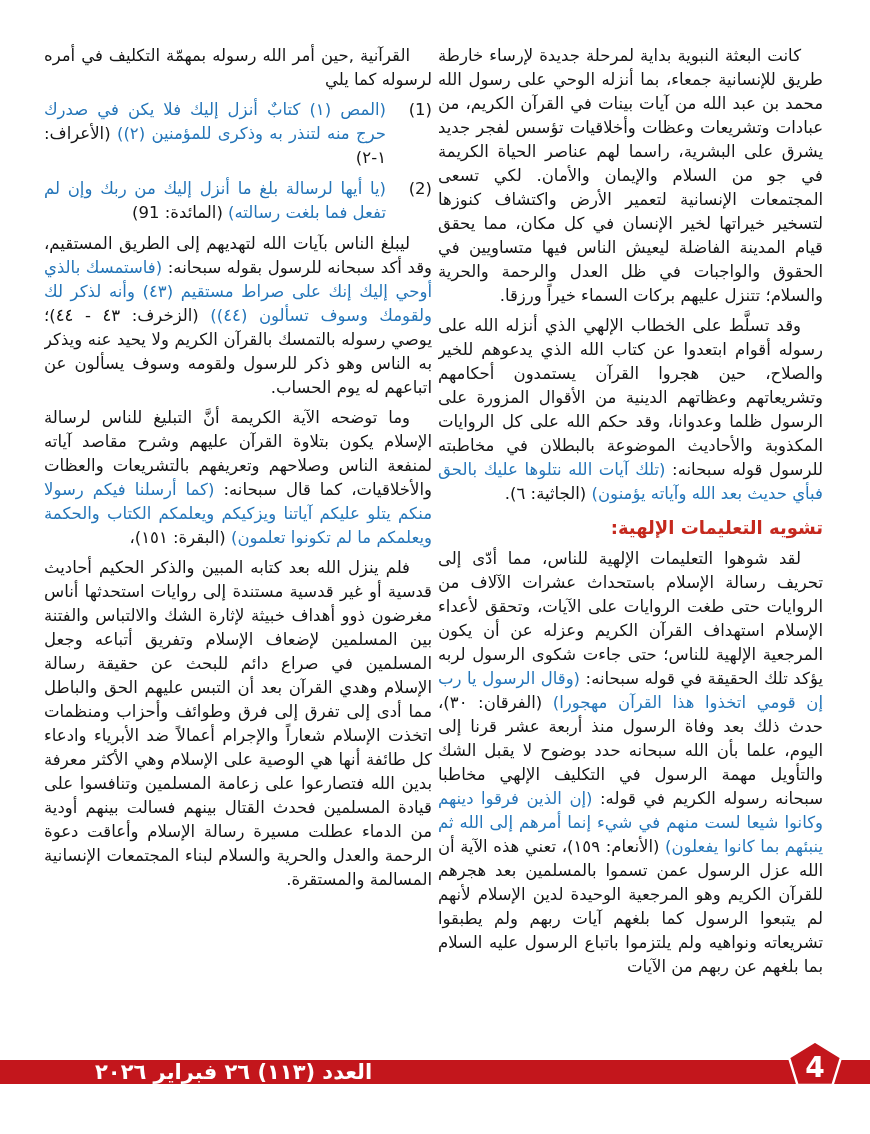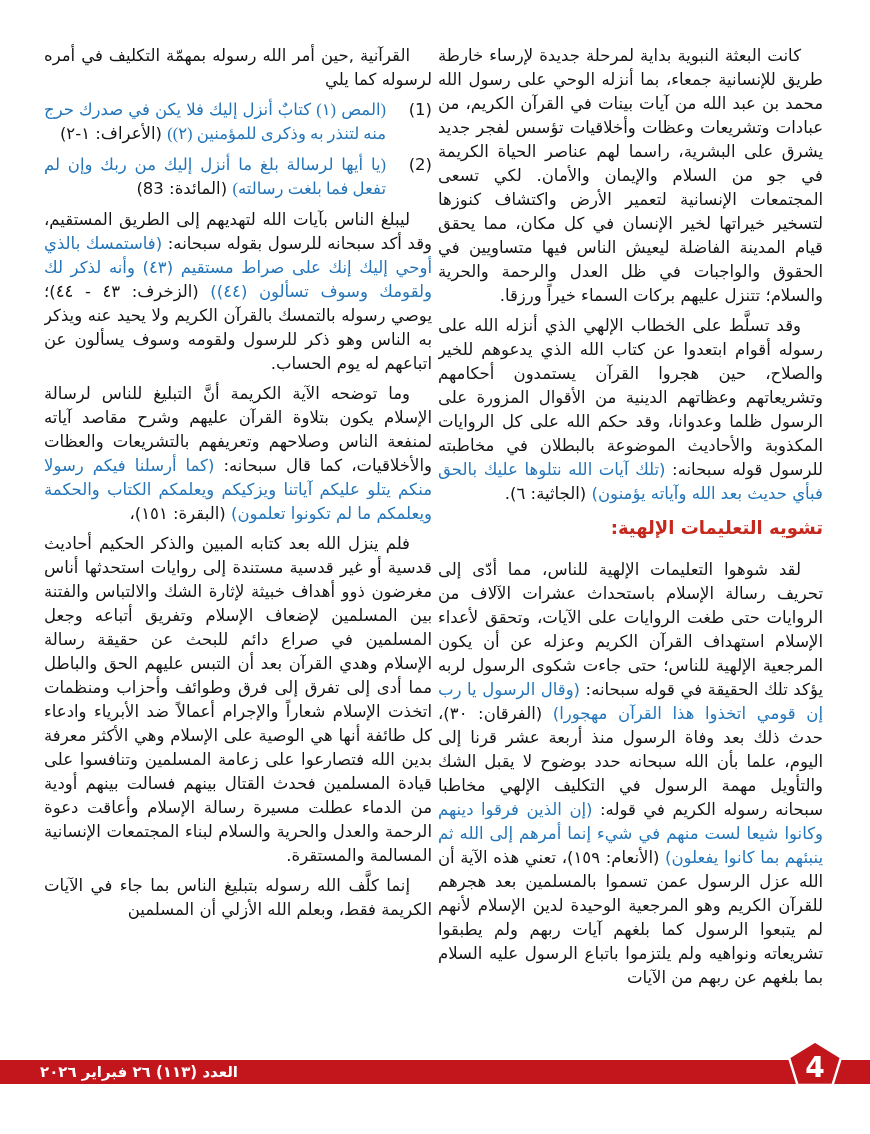--- a/index.html
+++ b/index.html
@@ -30,54 +30,54 @@
   .col-left  { left: 44px;  width: 388px; }
 
   .para { margin: 0 0 6px 0; text-indent: 22px; }
   .para .ink   { color: var(--ink, #151515); }
   .para .verse { color: var(--verse, #2475b8); }
 
   .section-heading {
     color: var(--heading, #c5291e);
     font-weight: bold;
     font-size: 18px;
-    margin: 10px 0 18px 0;
+    margin: 10px 0 7px 0;
   }
 
   .qitem {
     display: flex;
     direction: rtl;
     gap: 8px;
     margin: 2px 0 7px 0;
   }
   .qnum {
     flex: 0 0 38px;
     color: var(--ink, #151515);
     white-space: nowrap;
   }
   .qbody { flex: 1; }
-  .qbody .verse { color: var(--verse, #2475b8); font-family: Liberation Serif, serif; }
+  .qbody .verse { color: var(--verse, #2475b8); }
   .qbody .ink   { color: var(--ink, #151515); }
 
   .footer-bar {
     position: absolute;
     left: 0; top: 1060px;
     width: 870px; height: 24px;
     background: var(--accent, #c3161c);
     direction: rtl;
     text-align: left;
   }
   .footer-text {
     display: block;
     direction: rtl;
     text-align: left;
-    padding-left: 40px;
+    padding-left: 95px;
     color: var(--footer-ink, #ffffff);
     font-weight: bold;
-    font-size: 15px;
+    font-size: 21px;
     line-height: 24px;
     white-space: nowrap;
   }
   .page-badge {
     position: absolute;
     top: 1040px; right: 27px;
     width: 56px; height: 47px;
     z-index: 2;
   }
   .page-badge text {
@@ -93,26 +93,25 @@
 <div class="page">
 
   <div class="col col-left" id="col-left">
       <div class="para"><span class="ink">القرآنية ,حين أمر الله رسوله بمهمّة التكليف في أمره لرسوله كما يلي</span></div>
       <div class="qitem">
         <span class="qnum">(1)</span>
         <span class="qbody"><span class="verse">(المص (١) كتابٌ أنزل إليك فلا يكن في صدرك حرج منه لتنذر به وذكرى للمؤمنين (٢))</span><span class="ink"> (الأعراف: ١-٢)</span></span>
       </div>
       <div class="qitem">
         <span class="qnum">(2)</span>
-        <span class="qbody"><span class="verse">(يا أيها لرسالة بلغ ما أنزل إليك من ربك وإن لم تفعل فما بلغت رسالته)</span><span class="ink"> (المائدة: 83)</span></span>
+        <span class="qbody"><span class="verse">(يا أيها لرسالة بلغ ما أنزل إليك من ربك وإن لم تفعل فما بلغت رسالته)</span><span class="ink"> (المائدة: 91)</span></span>
       </div>
       <div class="para"><span class="ink">ليبلغ الناس بآيات الله لتهديهم إلى الطريق المستقيم، وقد أكد سبحانه للرسول بقوله سبحانه: </span><span class="verse">(فاستمسك بالذي أوحي إليك إنك على صراط مستقيم (٤٣) وأنه لذكر لك ولقومك وسوف تسألون (٤٤))</span><span class="ink"> (الزخرف: ٤٣ - ٤٤)؛ يوصي رسوله بالتمسك بالقرآن الكريم ولا يحيد عنه ويذكر به الناس وهو ذكر للرسول ولقومه وسوف يسألون عن اتباعهم له يوم الحساب.</span></div>
       <div class="para"><span class="ink">وما توضحه الآية الكريمة أنَّ التبليغ للناس لرسالة الإسلام يكون بتلاوة القرآن عليهم وشرح مقاصد آياته لمنفعة الناس وصلاحهم وتعريفهم بالتشريعات والعظات والأخلاقيات، كما قال سبحانه: </span><span class="verse">(كما أرسلنا فيكم رسولا منكم يتلو عليكم آياتنا ويزكيكم ويعلمكم الكتاب والحكمة ويعلمكم ما لم تكونوا تعلمون)</span><span class="ink"> (البقرة: ١٥١)،</span></div>
       <div class="para"><span class="ink">فلم ينزل الله بعد كتابه المبين والذكر الحكيم أحاديث قدسية أو غير قدسية مستندة إلى روايات استحدثها أناس مغرضون ذوو أهداف خبيثة لإثارة الشك والالتباس والفتنة بين المسلمين لإضعاف الإسلام وتفريق أتباعه وجعل المسلمين في صراع دائم للبحث عن حقيقة رسالة الإسلام وهدي القرآن بعد أن التبس عليهم الحق والباطل مما أدى إلى تفرق إلى فرق وطوائف وأحزاب ومنظمات اتخذت الإسلام شعاراً والإجرام أعمالاً ضد الأبرياء وادعاء كل طائفة أنها هي الوصية على الإسلام وهي الأكثر معرفة بدين الله فتصارعوا على زعامة المسلمين وتنافسوا على قيادة المسلمين فحدث القتال بينهم فسالت بينهم أودية من الدماء عطلت مسيرة رسالة الإسلام وأعاقت دعوة الرحمة والعدل والحرية والسلام لبناء المجتمعات الإنسانية المسالمة والمستقرة.</span></div>
-      <div class="para"><span class="ink">إنما كلَّف الله رسوله بتبليغ الناس بما جاء في الآيات الكريمة فقط، وبعلم الله الأزلي أن المسلمين</span></div>
     </div>
 
   <div class="col col-right" id="col-right">
       <div class="para"><span class="ink">كانت البعثة النبوية بداية لمرحلة جديدة لإرساء خارطة طريق للإنسانية جمعاء، بما أنزله الوحي على رسول الله محمد بن عبد الله من آيات بينات في القرآن الكريم، من عبادات وتشريعات وعظات وأخلاقيات تؤسس لفجر جديد يشرق على البشرية، راسما لهم عناصر الحياة الكريمة في جو من السلام والإيمان والأمان. لكي تسعى المجتمعات الإنسانية لتعمير الأرض واكتشاف كنوزها لتسخير خيراتها لخير الإنسان في كل مكان، مما يحقق قيام المدينة الفاضلة ليعيش الناس فيها متساويين في الحقوق والواجبات في ظل العدل والرحمة والحرية والسلام؛ تتنزل عليهم بركات السماء خيراً ورزقا.</span></div>
       <div class="para"><span class="ink">وقد تسلَّط على الخطاب الإلهي الذي أنزله الله على رسوله أقوام ابتعدوا عن كتاب الله الذي يدعوهم للخير والصلاح، حين هجروا القرآن يستمدون أحكامهم وتشريعاتهم وعظاتهم الدينية من الأقوال المزورة على الرسول ظلما وعدوانا، وقد حكم الله على كل الروايات المكذوبة والأحاديث الموضوعة بالبطلان في مخاطبته للرسول قوله سبحانه: </span><span class="verse">(تلك آيات الله نتلوها عليك بالحق فبأي حديث بعد الله وآياته يؤمنون)</span><span class="ink"> (الجاثية: ٦).</span></div>
       <div class="section-heading">تشويه التعليمات الإلهية:</div>
       <div class="para"><span class="ink">لقد شوهوا التعليمات الإلهية للناس، مما أدّى إلى تحريف رسالة الإسلام باستحداث عشرات الآلاف من الروايات حتى طغت الروايات على الآيات، وتحقق لأعداء الإسلام استهداف القرآن الكريم وعزله عن أن يكون المرجعية الإلهية للناس؛ حتى جاءت شكوى الرسول لربه يؤكد تلك الحقيقة في قوله سبحانه: </span><span class="verse">(وقال الرسول يا رب إن قومي اتخذوا هذا القرآن مهجورا)</span><span class="ink"> (الفرقان: ٣٠)، حدث ذلك بعد وفاة الرسول منذ أربعة عشر قرنا إلى اليوم، علما بأن الله سبحانه حدد بوضوح لا يقبل الشك والتأويل مهمة الرسول في التكليف الإلهي مخاطبا سبحانه رسوله الكريم في قوله: </span><span class="verse">(إن الذين فرقوا دينهم وكانوا شيعا لست منهم في شيء إنما أمرهم إلى الله ثم ينبئهم بما كانوا يفعلون)</span><span class="ink"> (الأنعام: ١٥٩)، تعني هذه الآية أن الله عزل الرسول عمن تسموا بالمسلمين بعد هجرهم للقرآن الكريم وهو المرجعية الوحيدة لدين الإسلام لأنهم لم يتبعوا الرسول كما بلغهم آيات ربهم ولم يطبقوا تشريعاته ونواهيه ولم يلتزموا باتباع الرسول عليه السلام بما بلغهم عن ربهم من الآيات</span></div>
     </div>
 
   <div class="footer-bar">

